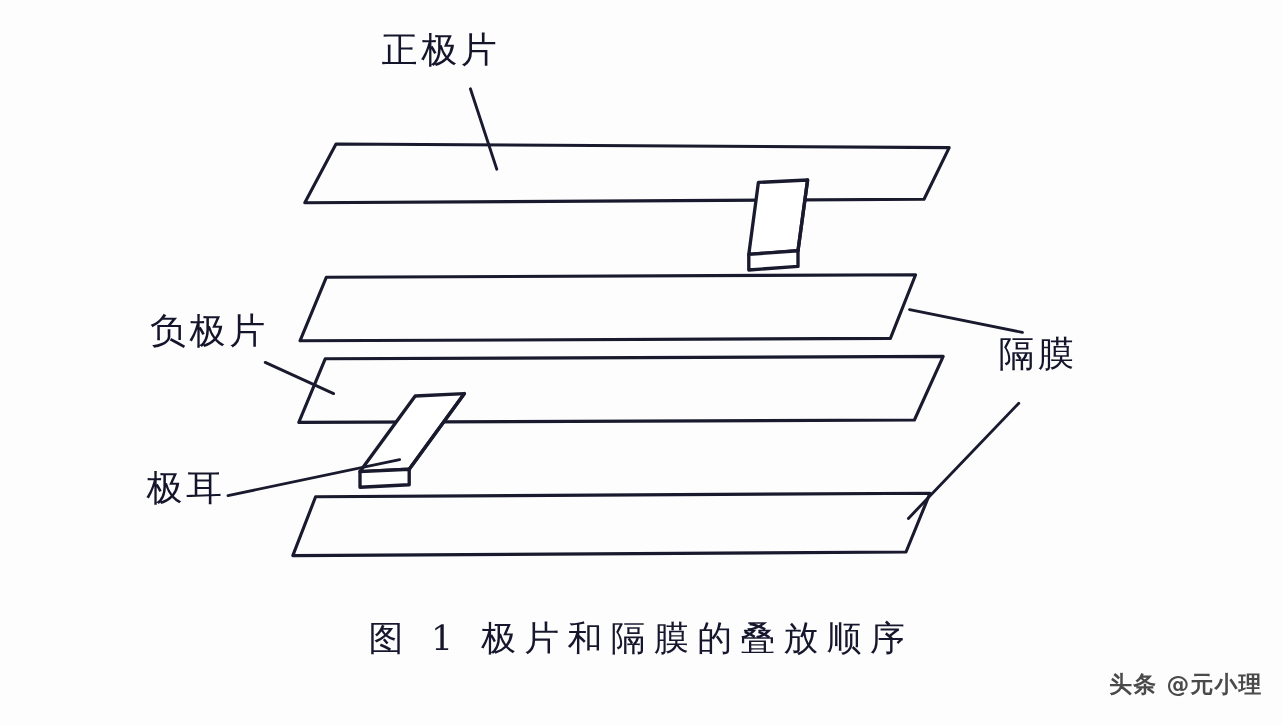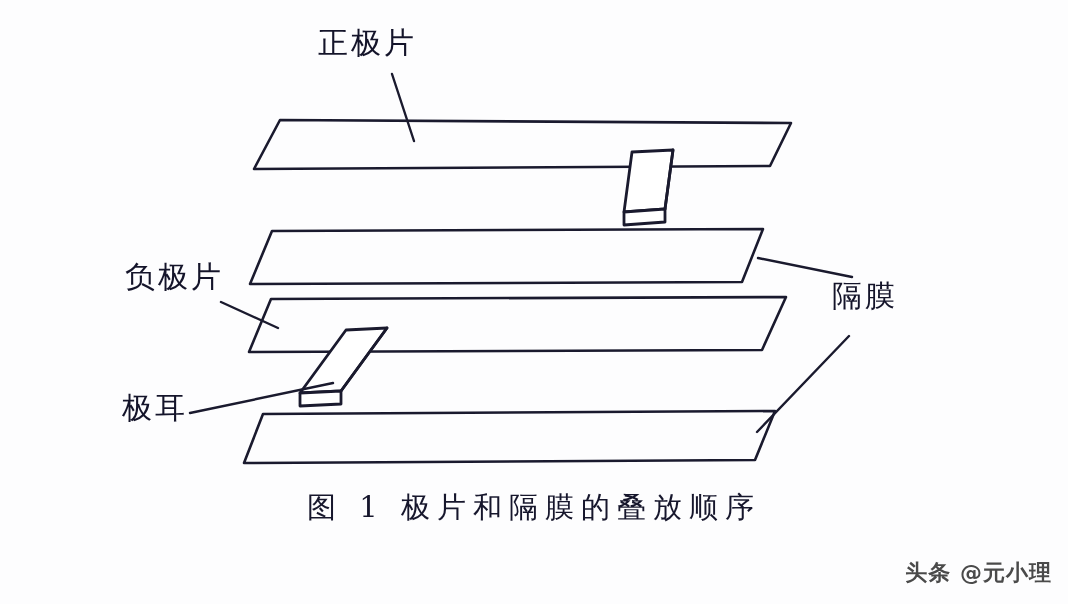--- a/index.html
+++ b/index.html
@@ -36,38 +36,38 @@
     line-height: 1;
   }
   #label-positive { left: 318px; top: 28px; }
   #label-negative { left: 96px; top: 262px; margin-left: 29px; }
   #label-tab      { left: 110px; top: 393px; margin-left: 12px; }
   #label-separator{ left: 832px; top: 281px; }
 
   #figure-caption {
     position: absolute;
     left: 0;
-    top: 488px;
+    top: 513px;
     width: 1068px;
     text-align: center;
     font-family: "DejaVu Serif", "Liberation Serif", serif;
     font-size: 29px;
     color: #16162c;
     letter-spacing: 7px;
     white-space: nowrap;
   }
   #figure-caption .cap-index {
     letter-spacing: 7px;
   }
   #watermark {
     position: absolute;
     right: 16px;
     top: 558px;
     font-family: "DejaVu Sans", "Liberation Sans", sans-serif;
-    font-size: 22px;
+    font-size: 19px;
     font-weight: bold;
     color: #2b2b2b;
     letter-spacing: 1px;
     opacity: 0.85;
     white-space: nowrap;
     text-shadow: 1px 1px 0 #ffffff;
   }
   .sheet-face { fill: #ffffff; }
   .ink {
     stroke: #1a1a2e;

